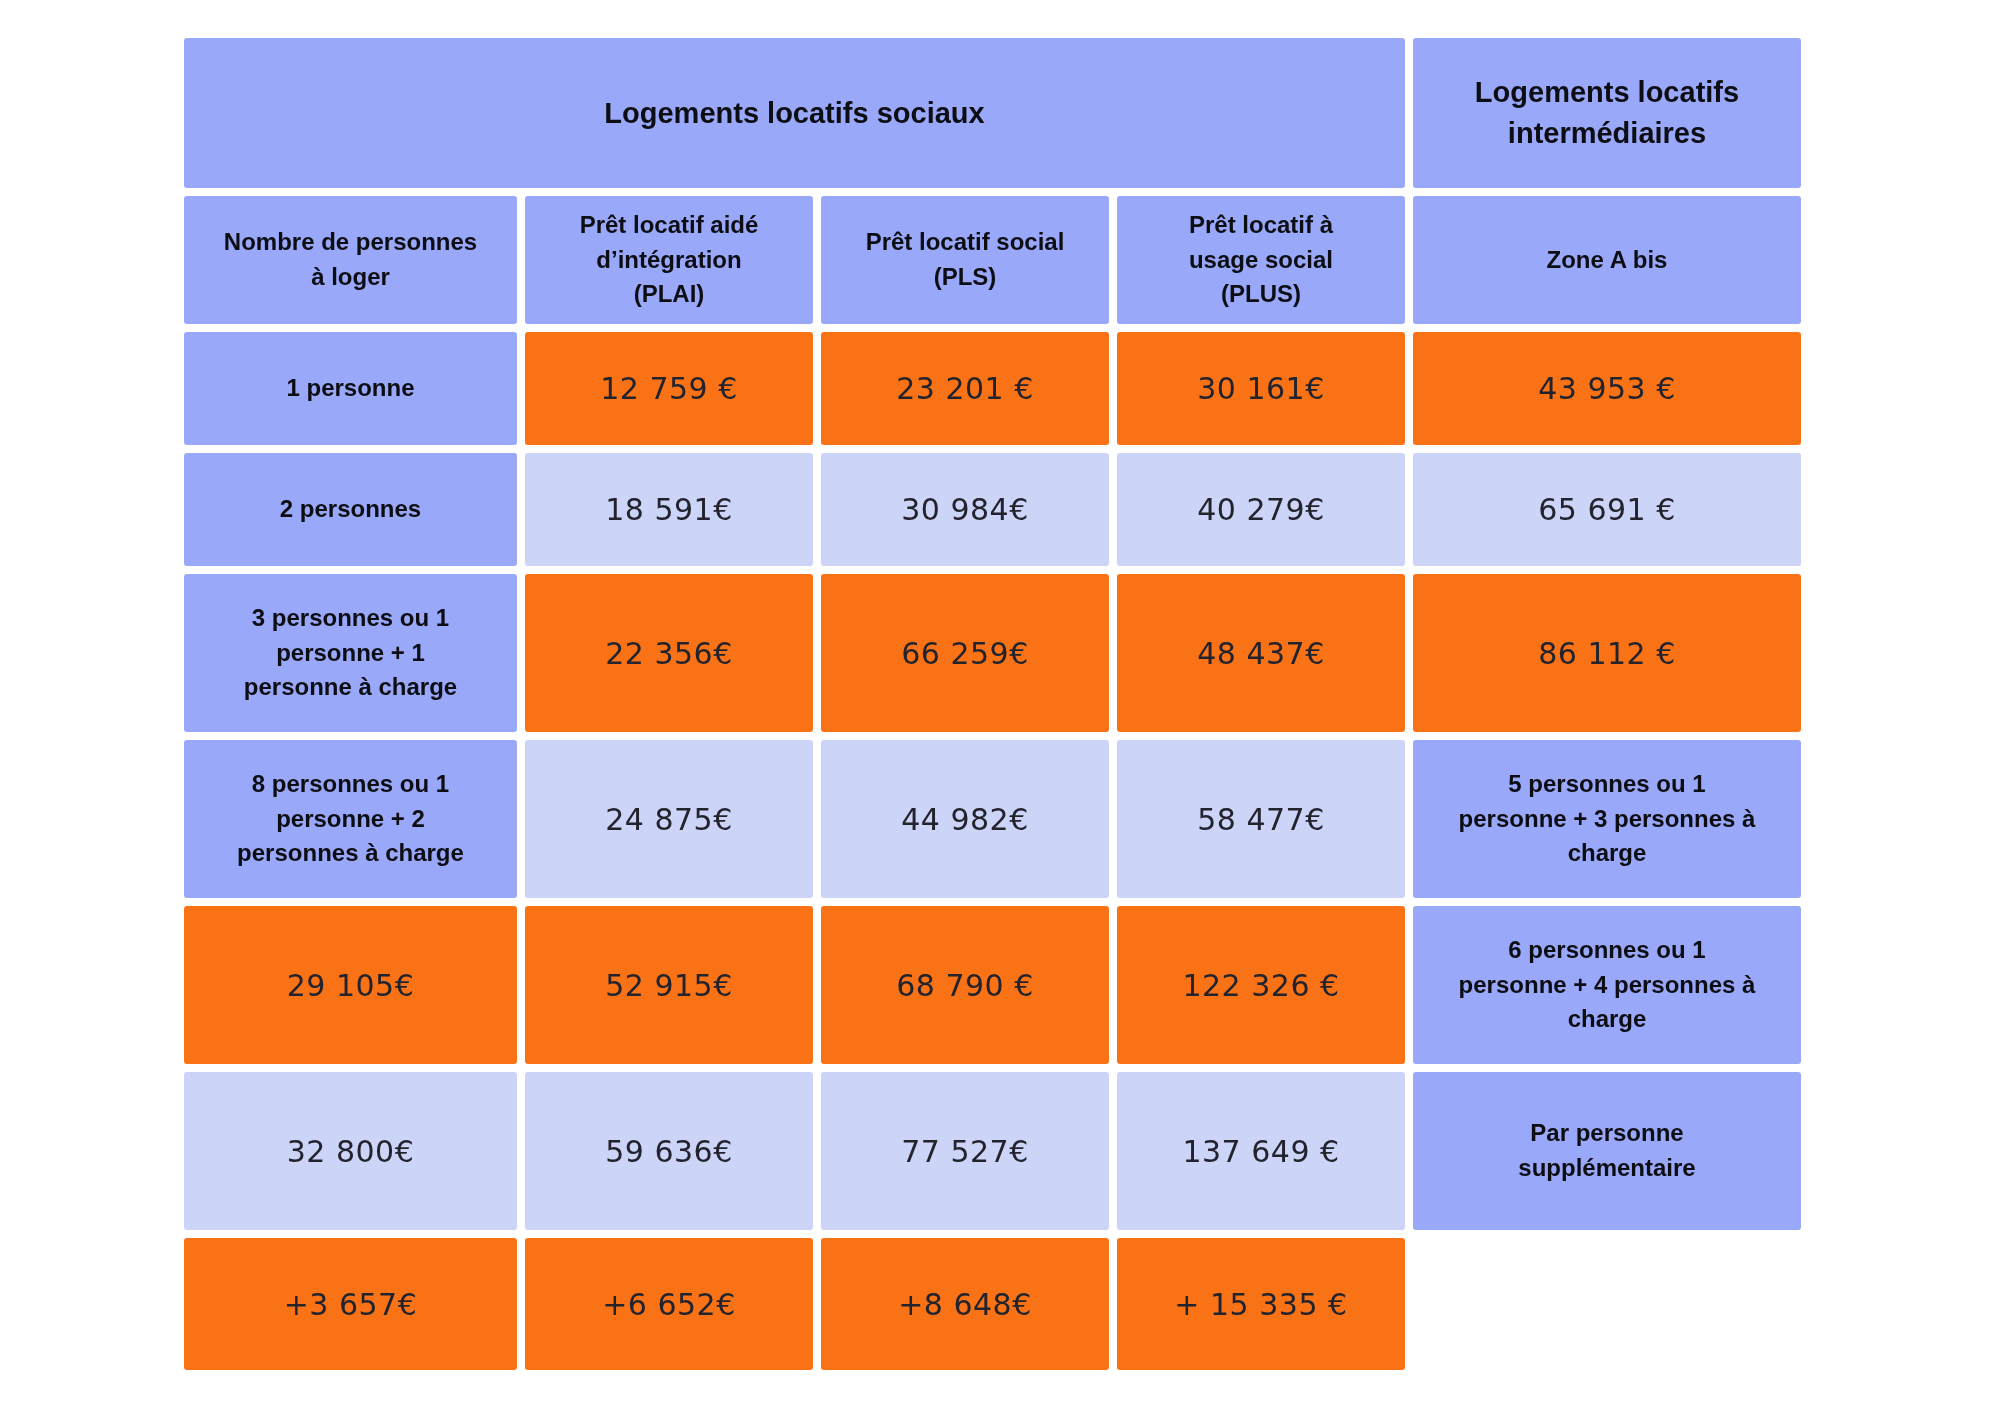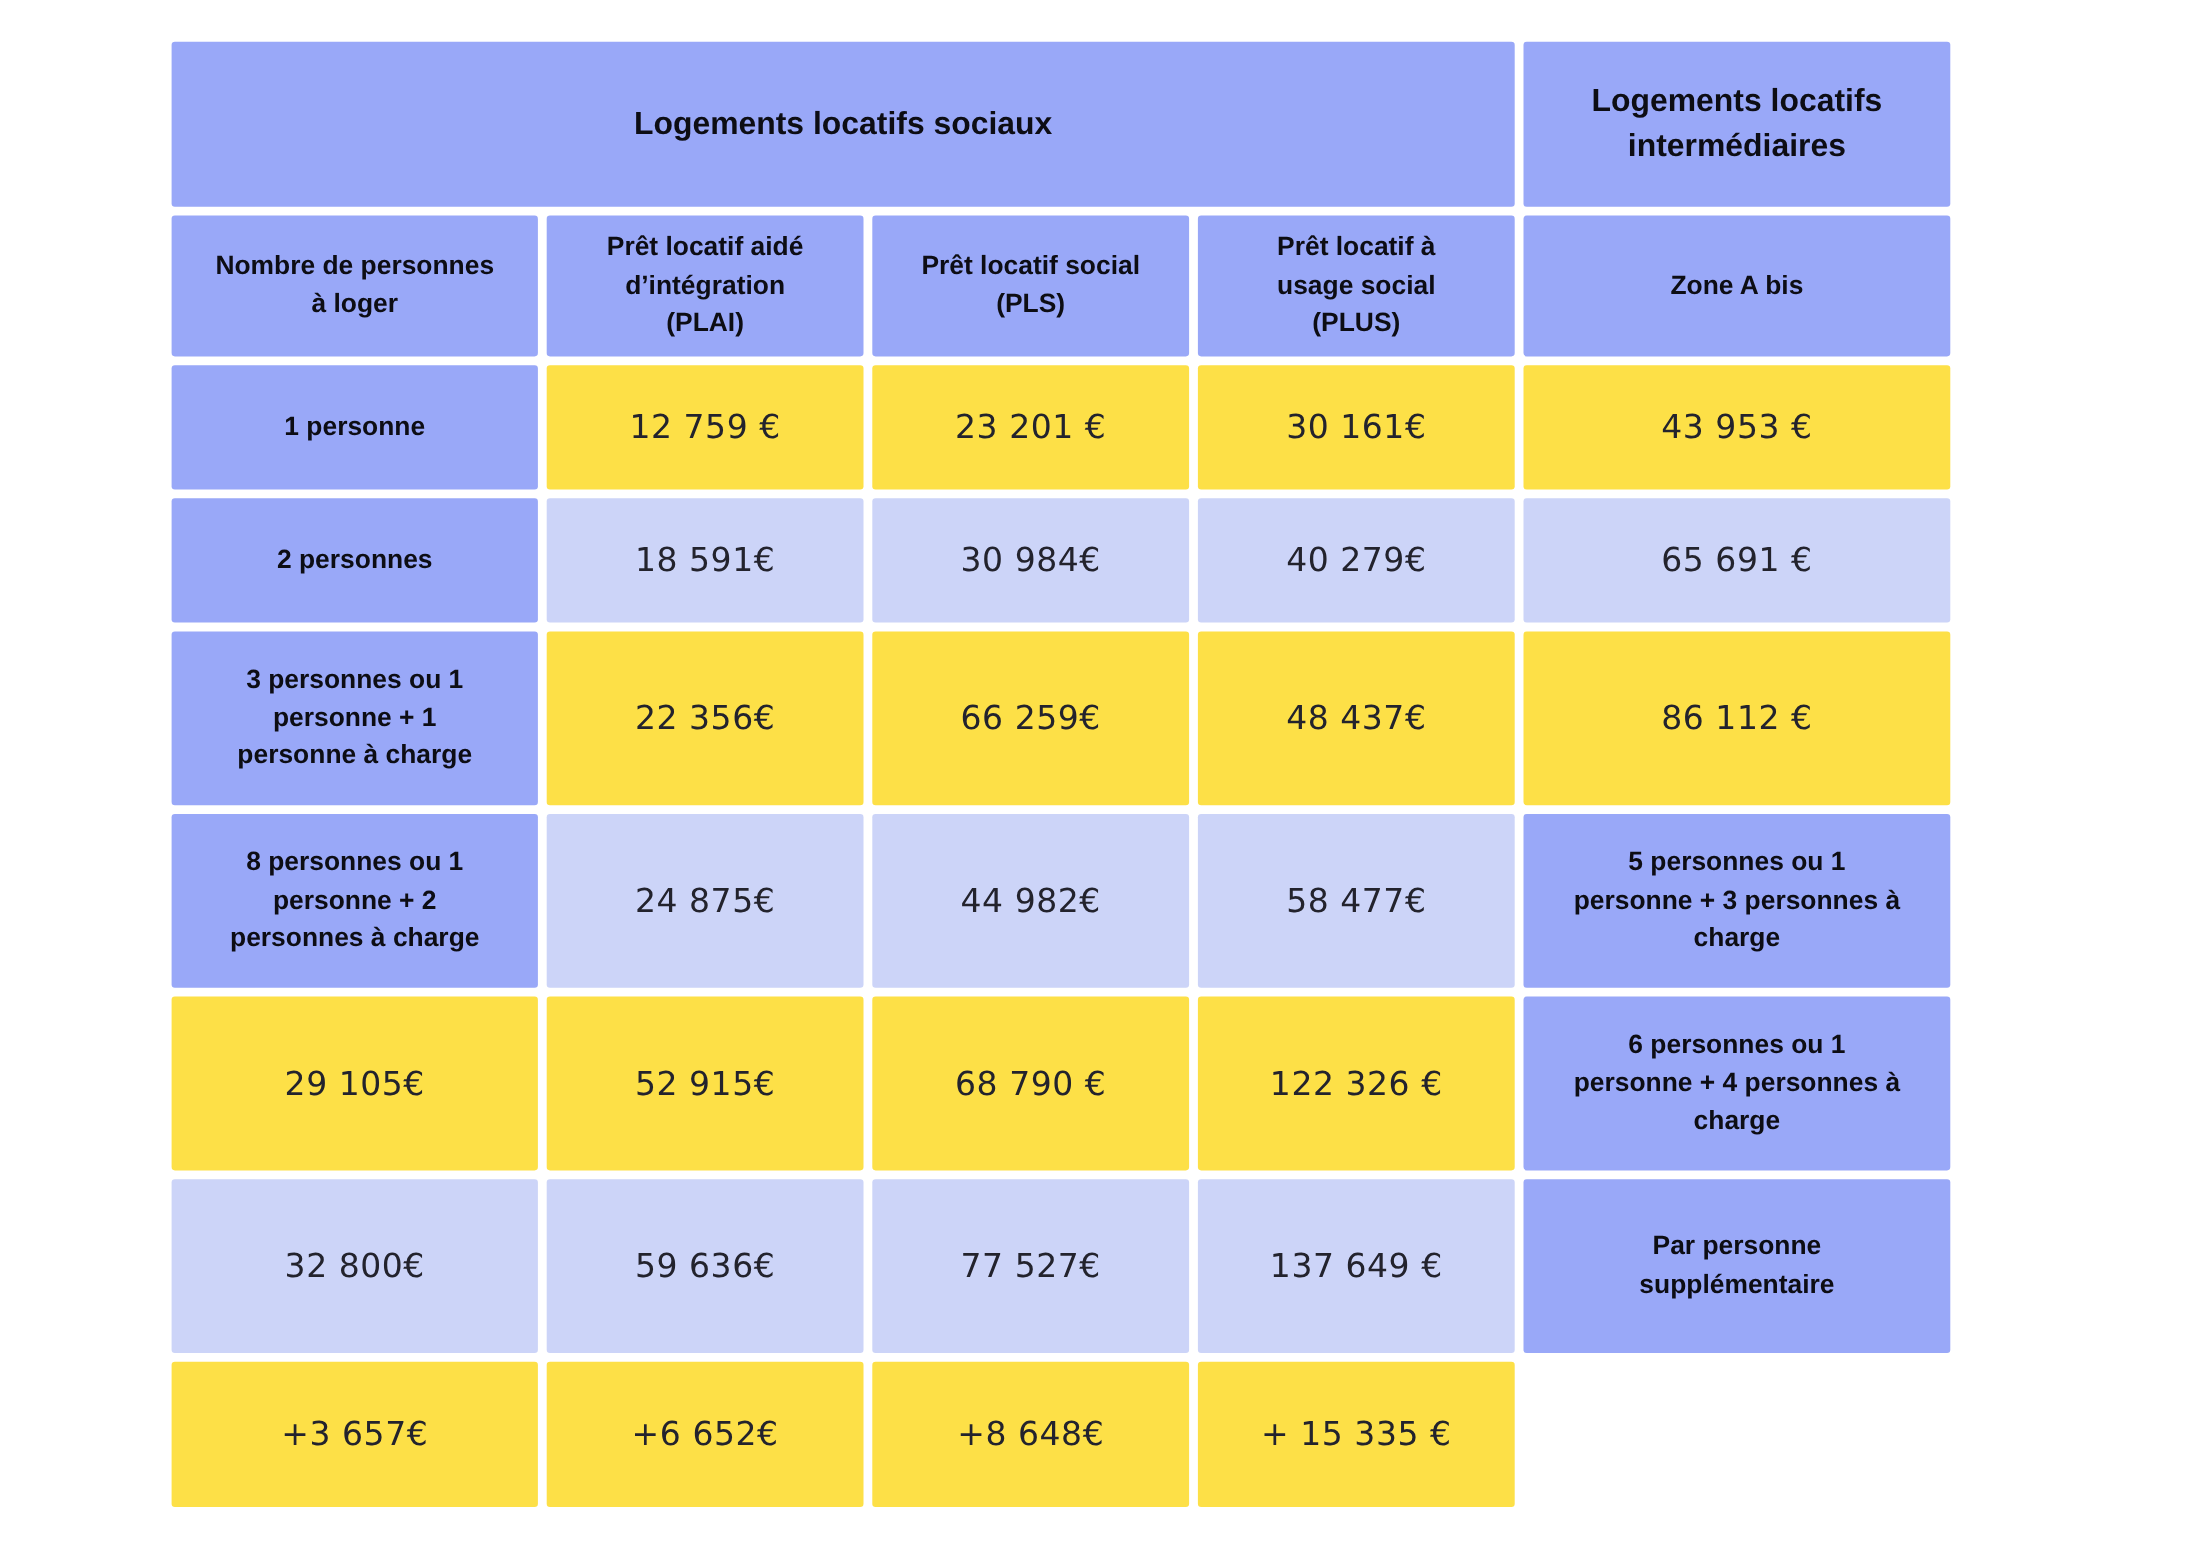--- a/index.html
+++ b/index.html
@@ -5,21 +5,21 @@
   html, body {
     margin: 0;
     padding: 0;
     background: #ffffff;
     width: 2000px;
     height: 1414px;
     font-family: "Liberation Sans", sans-serif;
   }
   .table-wrap {
     position: absolute;
-    left: 156px;
+    left: 184px;
     top: 38px;
   }
   .grid {
     display: grid;
     grid-template-columns: 333px 288px 288px 288px 388px;
     grid-template-rows: 150px 128px 113px 113px 158px 158px 158px 158px 132px;
     gap: 8px;
   }
   .cell {
     display: flex;
@@ -54,21 +54,21 @@
     padding: 0 40px;
     text-align: center;
   }
   .value {
     font-size: 30px;
     font-weight: 400;
     color: #23232d;
     letter-spacing: 0.5px;
     font-family: "DejaVu Sans", "Liberation Sans", sans-serif;
   }
-  .value.light { background: #fde047; }
+  .value.light { background: #f97316; }
   .value.dark  { background: #ccd4f8; }
 </style>
 </head>
 <body>
 
 <div class="table-wrap">
   <div class="grid">
     <div class="cell hdr group-header span4">Logements locatifs sociaux</div>
     <div class="cell hdr group-header">Logements locatifs intermédiaires</div>
 

